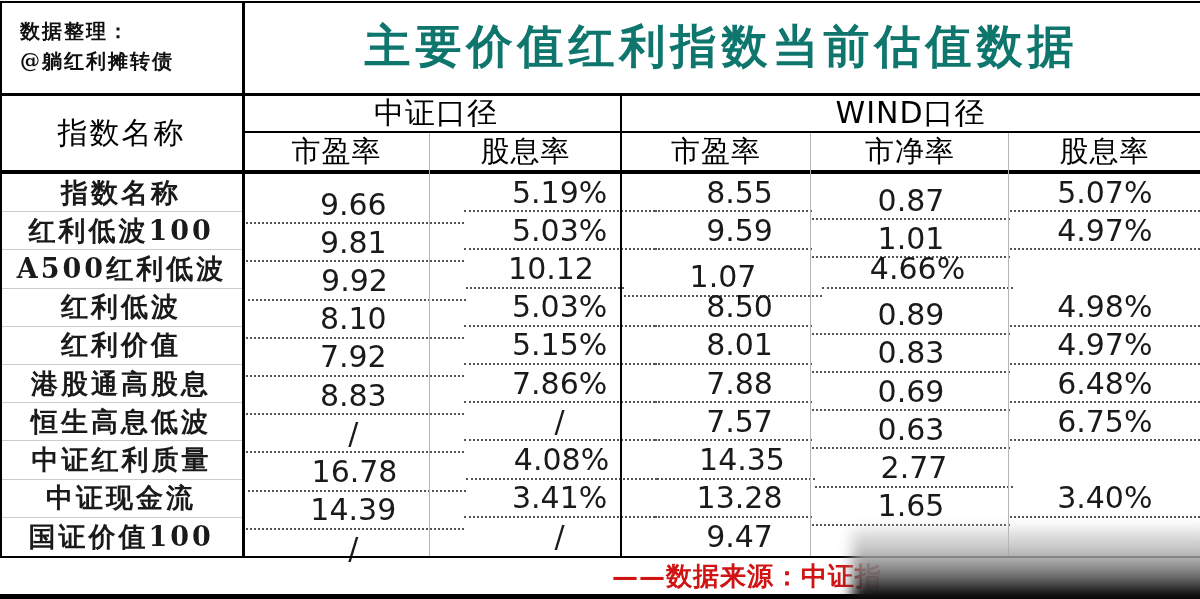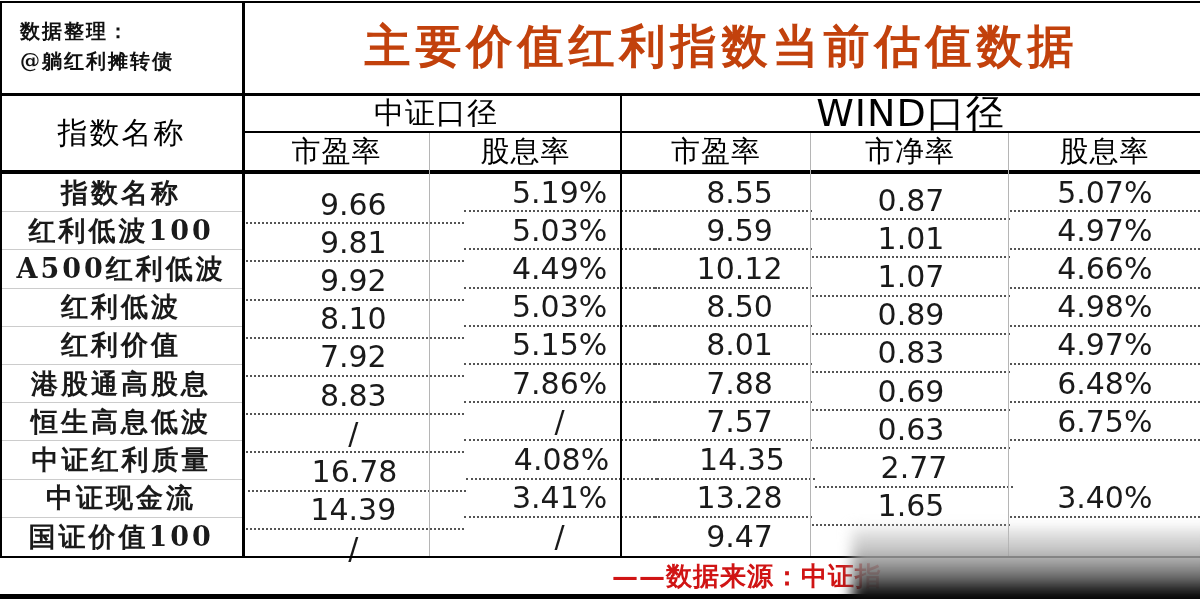--- a/index.html
+++ b/index.html
@@ -26,32 +26,32 @@
     color: #111;
   }
   .title {
     position: absolute;
     left: 243px; top: 0; width: 957px; height: 93px;
     display: flex; align-items: center; justify-content: center;
     font-family: "DejaVu Serif", serif;
     font-weight: 700;
     font-size: 46px;
     letter-spacing: 5px;
-    color: #c2410c;
+    color: #0f766e;
   }
 
   
   .hcell {
     position: absolute;
     display: flex; align-items: center; justify-content: center;
     color: #000;
   }
   .name-hdr { left: 0; top: 95px; width: 243px; height: 76px; font-size: 30px; letter-spacing: 2px; }
   .grp1 { left: 247px; top: 95px; width: 378px; height: 37px; font-size: 30px; letter-spacing: 1px; }
-  .grp2 { left: 621px; top: 95px; width: 579px; height: 37px; font-size: 38px; letter-spacing: 1px; }
+  .grp2 { left: 621px; top: 95px; width: 579px; height: 37px; font-size: 30px; letter-spacing: 1px; }
   .sub  { top: 132px; height: 39px; font-size: 29px; letter-spacing: 1px; }
   .s0 { left: 243px;  width: 187px; }
   .s1 { left: 430px;  width: 191px; }
   .s2 { left: 621px;  width: 190px; }
   .s3 { left: 811px;  width: 198px; }
   .s4 { left: 1009px; width: 191px; }
 
   
   .rows { position: absolute; left: 0; top: 174px; width: 1200px; }
   .row { display: flex; height: 38.2px; }
@@ -151,21 +151,20 @@
       <div class="cell c1 cv">9.81</div>
       <div class="cell c2 cv">5.03%</div>
       <div class="cell c3 cv">9.59</div>
       <div class="cell c4 cv">1.01</div>
       <div class="cell c5 cv">4.97%</div>
     </div>
 
     <div class="row">
       <div class="cell c0">A500红利低波</div>
       <div class="cell c1 cv">9.92</div>
-      <div class="cell c2 cv">4.49%</div>
       <div class="cell c3 cv">10.12</div>
       <div class="cell c4 cv">1.07</div>
       <div class="cell c5 cv">4.66%</div>
     </div>
 
     <div class="row">
       <div class="cell c0">红利低波</div>
       <div class="cell c1 cv">8.10</div>
       <div class="cell c2 cv">5.03%</div>
       <div class="cell c3 cv">8.50</div>

